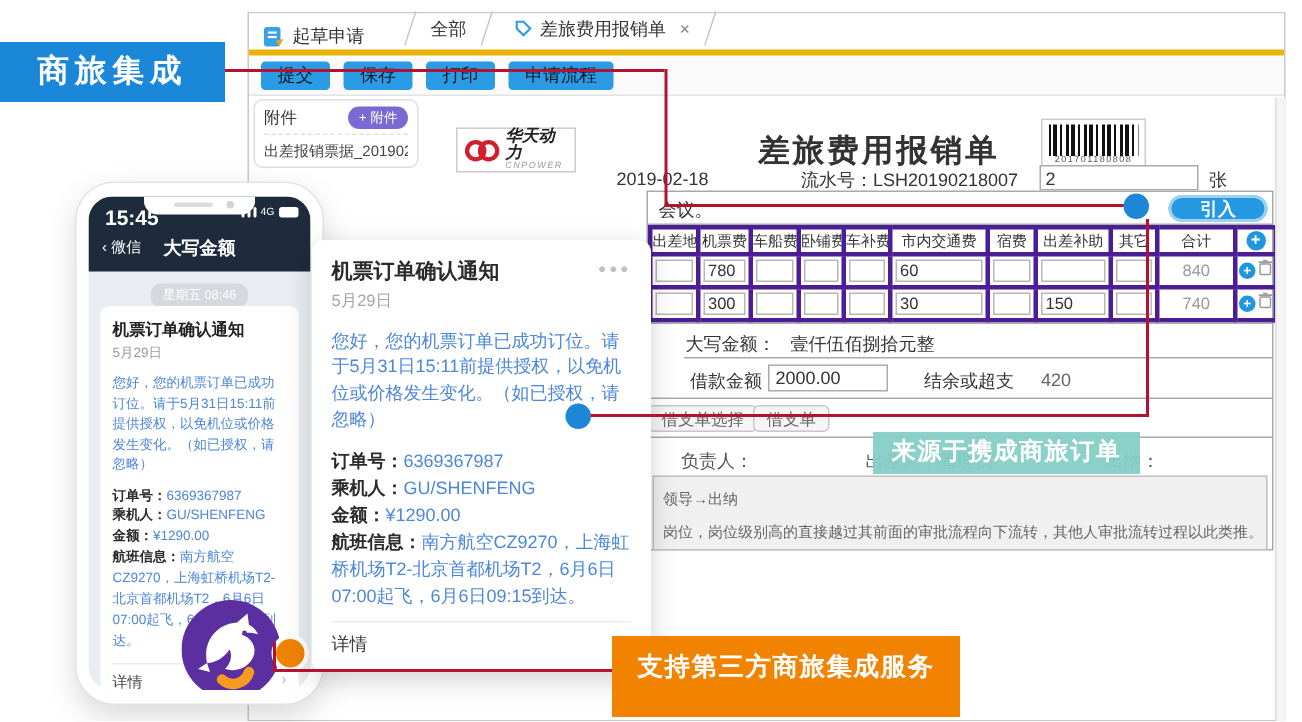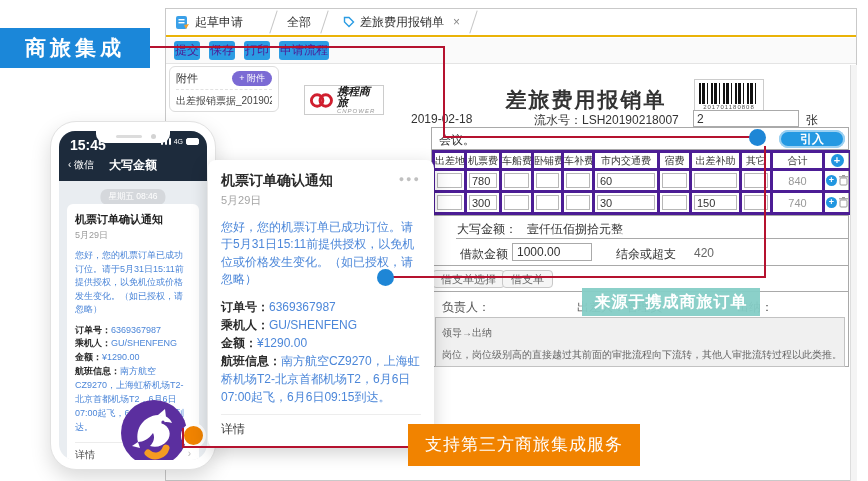--- a/index.html
+++ b/index.html
@@ -5,32 +5,32 @@
   * { margin:0; padding:0; box-sizing:border-box; }
   html,body { background:#fff; }
   body { font-family:"Liberation Sans","DejaVu Sans",sans-serif; }
   #canvas { position:relative; width:868px; height:481px; background:#fff; overflow:hidden; }
   .abs { position:absolute; }
 
   
   .app-window { left:165px; top:8px; width:692px; height:473px; background:#fff;
                 border:1px solid #c9c9c9; z-index:1; }
   .tabbar { position:absolute; left:0; top:0; width:100%; height:28px; background:#fff;
-            border-bottom:2px solid #eab308; display:flex; align-items:center; }
+            border-bottom:4px solid #eab308; display:flex; align-items:flex-end; }
   .draft-item { display:flex; align-items:center; gap:5px; padding:0 10px 0 9px; font-size:12px; color:#333; }
   .tab { position:relative; height:28px; display:flex; align-items:center; gap:5px;
          padding:0 16px; font-size:12px; color:#333; }
   .slant { position:absolute; width:1px; height:24px; background:#c6c6c6; top:2px; transform:rotate(18deg); }
   .slant.l { left:2px; } .slant.r { right:2px; }
   .tab-close { color:#888; font-size:12px; margin-left:4px; }
 
   .toolbar { position:absolute; left:0; top:29px; width:100%; height:26px; background:#fafafa;
              border-bottom:1px solid #e4e4e4; display:flex; align-items:center; gap:9px; padding-left:8px; }
-  .tb-btn { background:#2b9ce3; color:#4c1d95; border:none; border-radius:3px; font-size:12px;
-            height:19px; padding:0 1px; font-family:inherit; }
+  .tb-btn { background:#2b9ce3; color:#0f172a; border:none; border-radius:3px; font-size:12px;
+            height:19px; padding:0 11px; font-family:inherit; }
 
   .attach-pane { left:3px; top:57px; width:110px; height:46px; border:1px solid #ddd;
                  border-radius:6px; background:#fff; padding:4px 6px; }
   .attach-head { display:flex; justify-content:space-between; align-items:center;
                  border-bottom:1px dashed #e2e2e2; padding-bottom:3px; }
   .attach-title { font-size:11px; color:#333;font-family:Liberation Serif, serif; }
   .attach-pill { background:#7b6ad4; color:#fff; font-size:9px; border-radius:8px; padding:1px 7px; }
   .attach-file { font-size:10px; color:#444; margin-top:4px; white-space:nowrap; overflow:hidden; }
 
   .logo-box { left:138px; top:76px; width:80px; height:30px; border:1px solid #ccc; background:#fff;
@@ -79,21 +79,21 @@
   .loan-input { position:absolute; left:56px; top:4px; width:80px; height:18px; border:1px solid #aaa;
                 font-size:12px; color:#333; padding:1px 4px; background:#fff; }
   .bal-label { position:absolute; left:160px; top:7px; }
   .bal-value { position:absolute; left:238px; top:7px; color:#666; }
   .loanbtn-row { position:relative; height:26px; border-top:1px solid #a9a9a9; }
   .pill-btn { position:absolute; top:4px; height:18px; background:#f5f5f5; border:1px solid #c8c8c8;
               border-radius:4px; font-size:11px; color:#666; font-family:inherit; padding:0 8px; }
   .pill-btn.b1 { left:0; } .pill-btn.b2 { left:70px; }
   .sign-row { position:relative; height:26px; border-top:1px solid #a9a9a9; font-size:12px; color:#555; }
   .sign-row span { position:absolute; top:7px; }
-  .s-owner { left:10px;text-align:center; } .s-trav { left:145px; } .s-trav-v { left:194px; color:#333; } .s-cash { left:305px; }
+  .s-owner { left:22px;text-align:center; } .s-trav { left:145px; } .s-trav-v { left:194px; color:#333; } .s-cash { left:305px; }
   .note-box { margin:0 3px; background:#f0f0f0; border:1px solid #c2c2c2; height:50px;
               padding:8px 6px 0; font-size:10px; color:#666; overflow:hidden; }
   .note-l2 { margin-top:8px; white-space:nowrap; }
 
   .right-strip { left:684px; top:56px; width:7px; height:416px; background:#f4f4f4; border-left:1px solid #ddd; }
 
   
   .phone { left:50px; top:121px; width:166px; height:349px; background:#fff; border:1px solid #e2e2e2;
            border-radius:26px; box-shadow:0 8px 20px rgba(0,0,0,.15); z-index:20; }
   .screen { position:absolute; left:8px; top:9px; right:8px; bottom:9px; border-radius:16px;
@@ -143,22 +143,22 @@
   .pp-foot { display:flex; justify-content:space-between; margin-top:6px; font-size:12px; color:#3c3c3c; }
   .pp-chev { color:#c0c0c0; }
 
   
   .label-blue { left:0; top:28px; width:150px; height:40px; background:#1b87d9; color:#fff;
                 font-size:21px; font-weight:bold; letter-spacing:4px; text-align:center;
                 line-height:40px; z-index:60; }
   .label-teal { left:582px; top:288px; width:178px; height:28px; background:rgba(133,206,198,.95);
                 color:#fff; font-size:16px; font-weight:bold; text-align:center; line-height:28px;
                 letter-spacing:1px; z-index:60; }
-  .label-orange { left:408px; top:424px; width:232px; height:42px; background:#f18300; color:#fff;
-                  font-size:17px; font-weight:normal; text-align:center; line-height:42px;
+  .label-orange { left:408px; top:424px; width:232px; height:54px; background:#f18300; color:#fff;
+                  font-size:17px; font-weight:bold; text-align:center; line-height:42px;
                   letter-spacing:1px; z-index:60; }
   .rline { background:#b5122f; z-index:50; }
   .dot-blue { width:17px; height:17px; border-radius:50%; background:#1e86d6; z-index:55; }
 </style>
 </head>
 <body>
 
 <div id="canvas">
 
   <div class="abs app-window">
@@ -202,21 +202,21 @@
       </div>
       <div class="attach-file">出差报销票据_20190219.j...</div>
     </div>
 
     <div class="abs logo-box">
       <svg width="26" height="17" viewBox="0 0 26 17">
         <circle cx="8.5" cy="8.5" r="6" fill="none" stroke="#d01f2f" stroke-width="3"></circle>
         <circle cx="17.5" cy="8.5" r="6" fill="none" stroke="#d01f2f" stroke-width="3"></circle>
       </svg>
       <div>
-        <div class="logo-cn">携程商旅</div>
+        <div class="logo-cn">华天动力</div>
         <div class="logo-en">CNPOWER</div>
       </div>
     </div>
 
     <div class="abs form-title">差旅费用报销单</div>
 
     <div class="abs barcode-box">
       <div class="barcode-bars"></div>
       <div class="barcode-num">201701180808</div>
     </div>
@@ -338,21 +338,21 @@
       </tbody>
         </table>
 
       <div class="caps-row">
         <span class="caps-label">大写金额：</span>
         <span class="caps-value">壹仟伍佰捌拾元整</span>
       </div>
 
       <div class="loan-row">
         <span class="loan-label">借款金额</span>
-        <div class="loan-input">1000.00</div>
+        <div class="loan-input">2000.00</div>
         <span class="bal-label">结余或超支</span>
         <span class="bal-value">420</span>
       </div>
 
       <div class="loanbtn-row">
         <button class="pill-btn b1">借支单选择</button>
         <button class="pill-btn b2">借支单</button>
       </div>
 
       <div class="sign-row">

